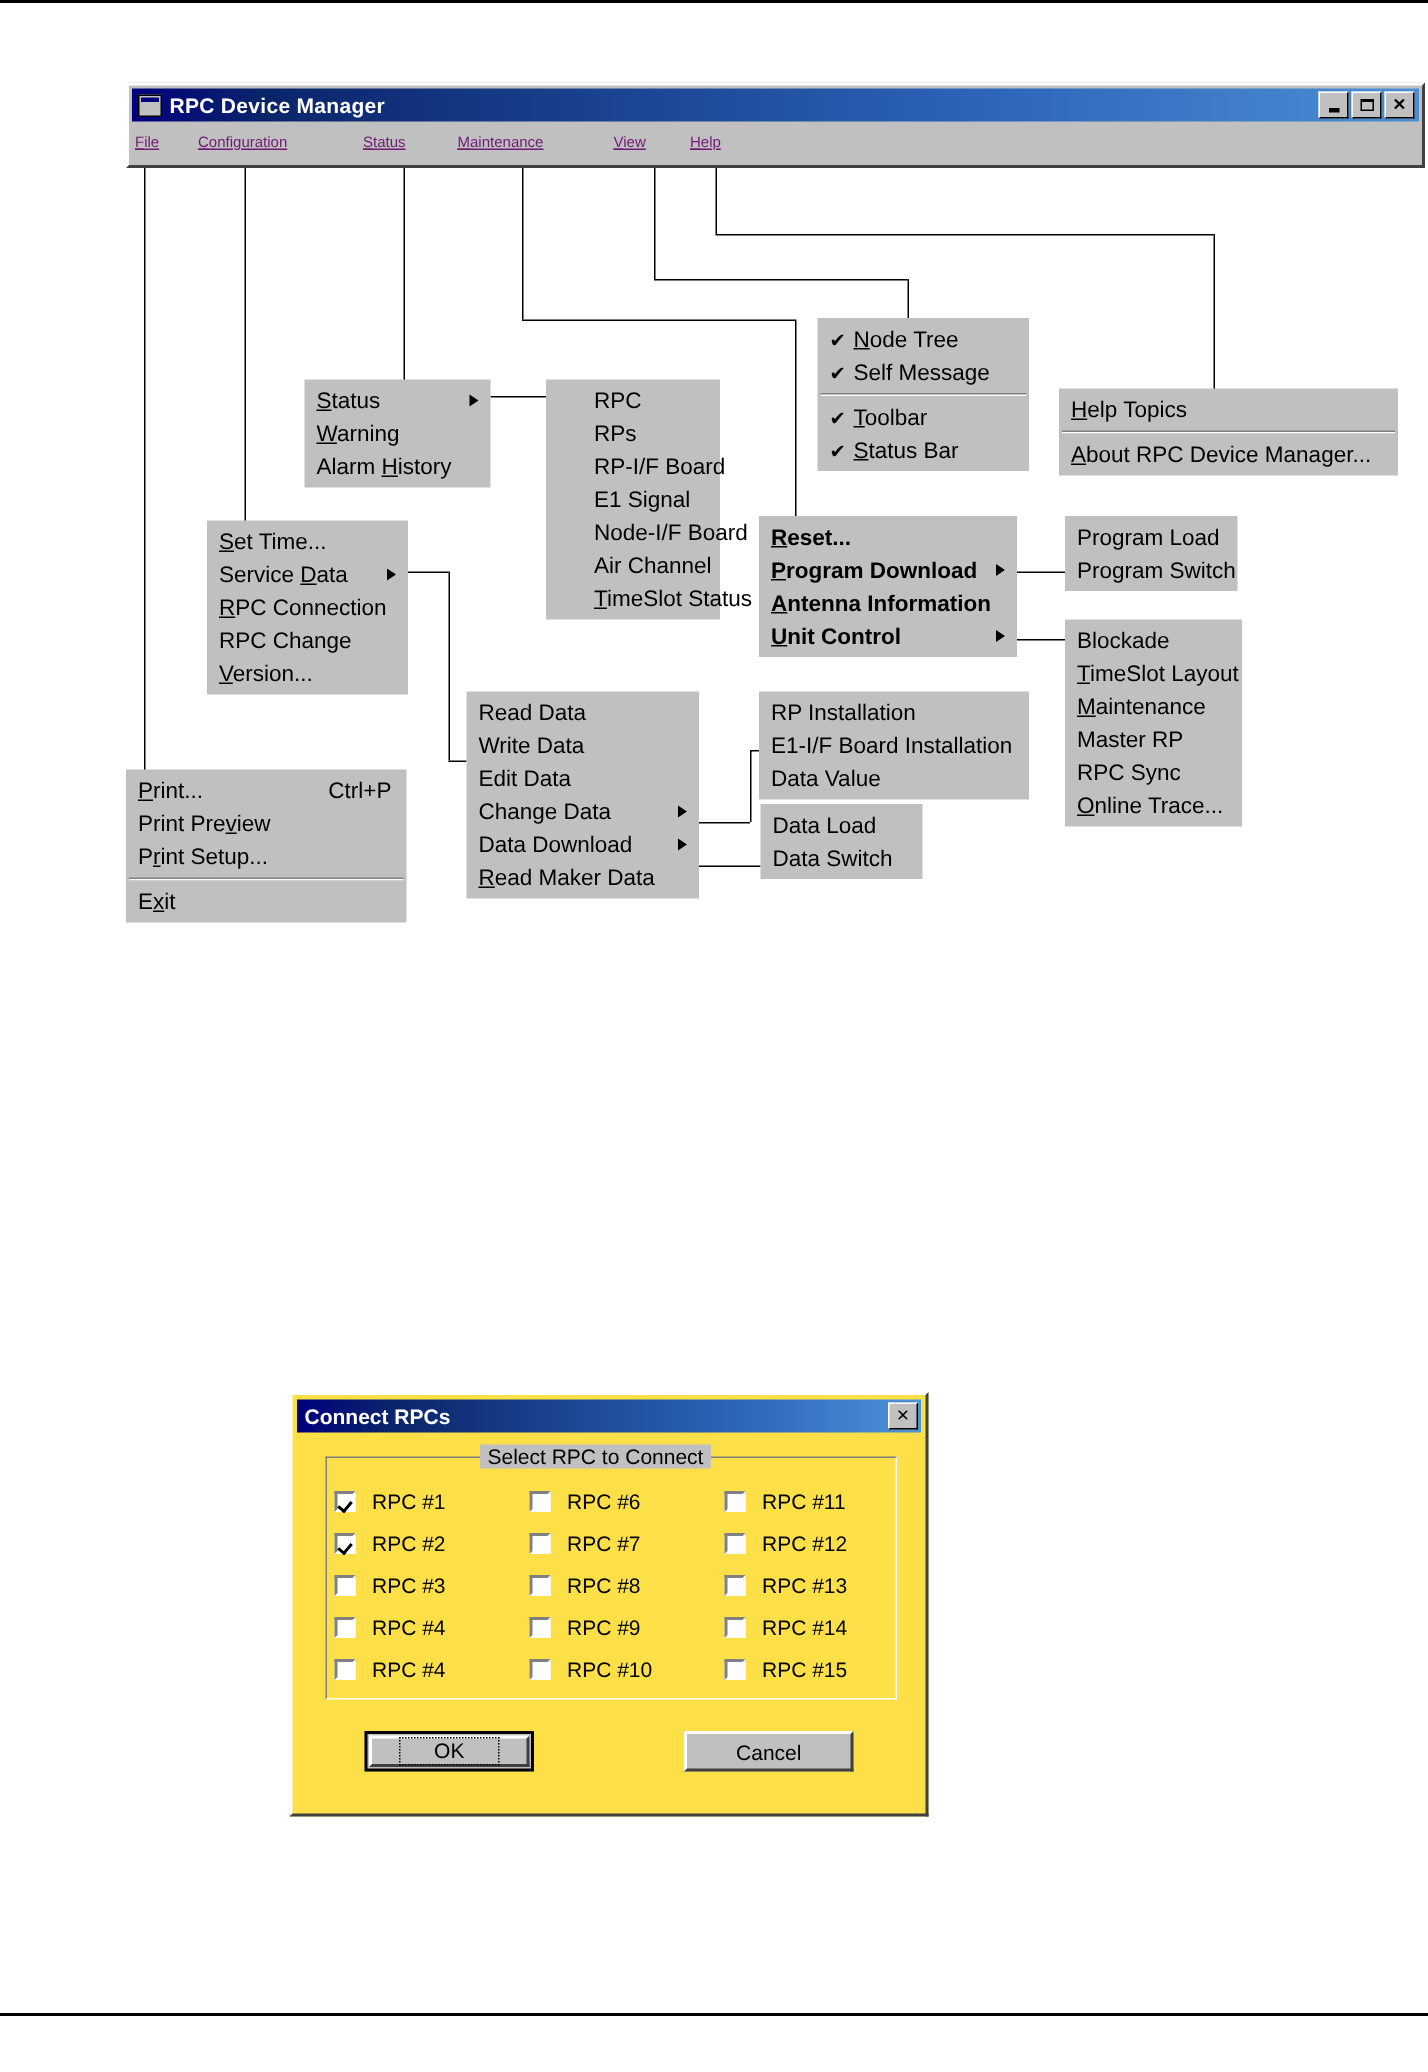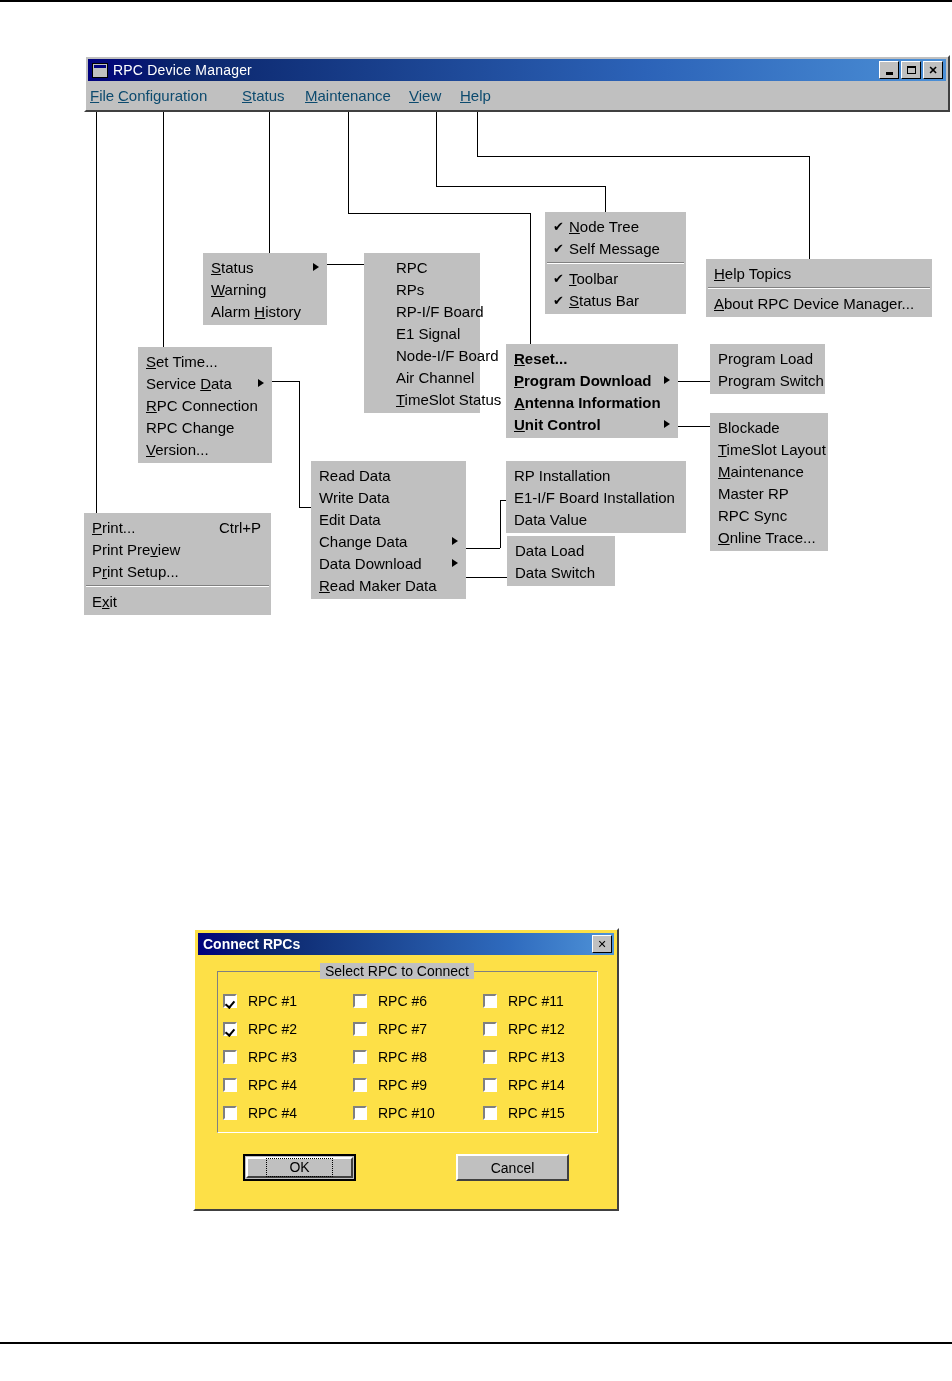--- a/index.html
+++ b/index.html
@@ -24,41 +24,41 @@
     position:absolute;left:2px;top:2px;width:858px;height:22px;
     background:linear-gradient(to right,#00007e 0%,#0a246a 10%,#2c63b8 65%,#4b8fd6 100%);
     display:flex;align-items:center;
   }
   #window-icon{
     width:14px;height:13px;margin-left:4px;margin-right:5px;
     background:#c0c0c0;border:1px solid #000;position:relative;flex:none;
   }
   #window-icon::before{content:"";position:absolute;left:1px;top:1px;right:1px;height:3px;background:#000080;}
   #title-text{
-    color:#fff;font-size:14px;font-weight:normal;letter-spacing:.2px;
+    color:#fff;font-size:14px;font-weight:bold;letter-spacing:.2px;
     white-space:nowrap;
   }
   #win-buttons{margin-left:auto;display:flex;gap:2px;padding-right:3px;}
   .win-btn{
     width:18px;height:16px;background:#c0c0c0;
     border-top:1px solid #fff;border-left:1px solid #fff;
     border-right:1px solid #000;border-bottom:1px solid #000;
     font-size:10px;line-height:14px;text-align:center;
     font-family:"Liberation Sans",sans-serif;color:#000;
     display:flex;align-items:center;justify-content:center;position:relative;
   }
   .win-btn .glyph-min{width:7px;height:3px;background:#000;margin-top:6px;}
   .win-btn .glyph-max{width:9px;height:8px;border:1px solid #000;border-top-width:2px;box-sizing:border-box;}
   .win-btn .glyph-close{font-size:11px;font-weight:bold;line-height:1;}
   #menu-bar{
     position:absolute;left:2px;top:26px;width:858px;height:25px;
     display:flex;align-items:center;
   }
   .menubar-item{
-    font-size:15px;padding:0 0;margin-right:0;white-space:nowrap;color:#0c4a6e;
+    font-size:10px;padding:0 0;margin-right:0;white-space:nowrap;color:#701a75;text-decoration:underline;
   }
   .menubar-item .acc{text-decoration:underline;}
 
   
   .line{position:absolute;background:#000;}
   .lv{width:1px;}
   .lh{height:1px;}
 
   
   .menu{
@@ -167,21 +167,21 @@
       <div class="win-btn">
           <span class="glyph-max"></span>
         </div>
       <div class="win-btn">
           <span class="glyph-close">✕</span>
         </div>
     </div>
   </div>
   <div id="menu-bar">
       <div class="menubar-item" style="position: absolute; left: 2px;"><span class="acc">F</span>ile</div>
-      <div class="menubar-item" style="position: absolute; left: 30px;"><span class="acc">C</span>onfiguration</div>
+      <div class="menubar-item" style="position: absolute; left: 44px;"><span class="acc">C</span>onfiguration</div>
       <div class="menubar-item" style="position: absolute; left: 154px;"><span class="acc">S</span>tatus</div>
       <div class="menubar-item" style="position: absolute; left: 217px;"><span class="acc">M</span>aintenance</div>
       <div class="menubar-item" style="position: absolute; left: 321px;"><span class="acc">V</span>iew</div>
       <div class="menubar-item" style="position: absolute; left: 372px;"><span class="acc">H</span>elp</div>
     </div>
 </div>
 
 <div>
   <div class="line lv" style="left:96px;top:112px;height:408px;"></div>
 </div>

